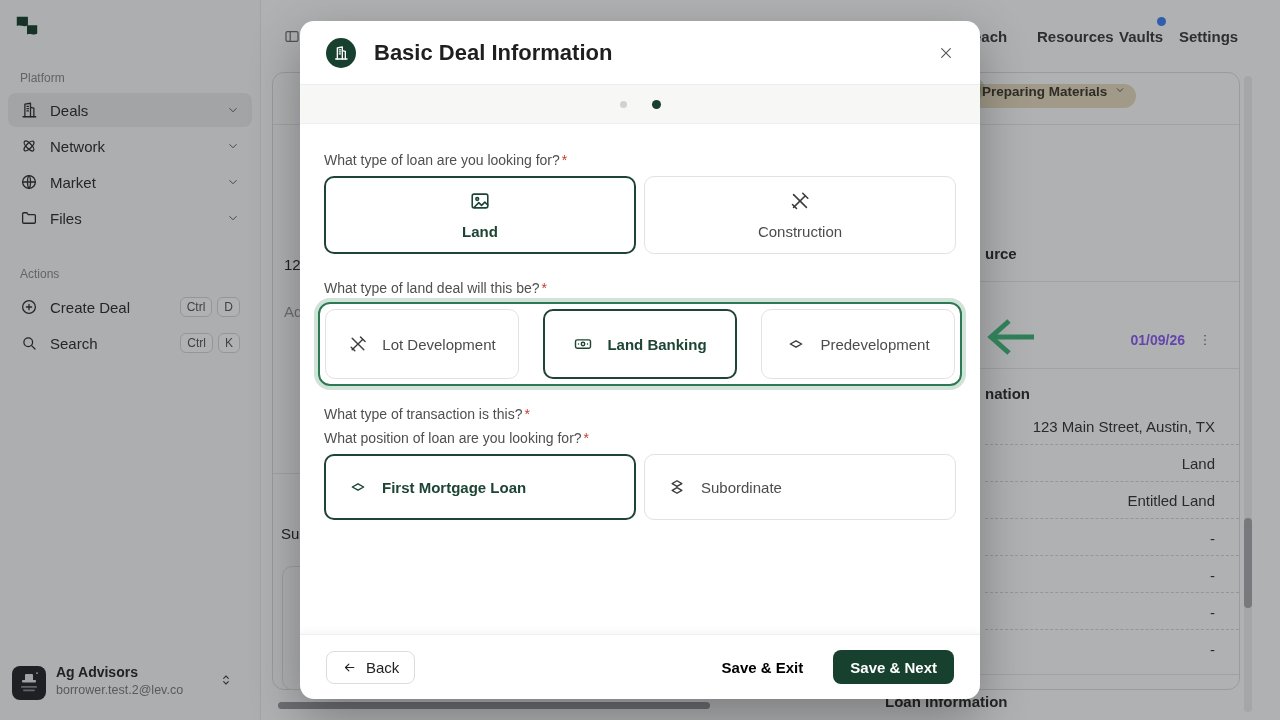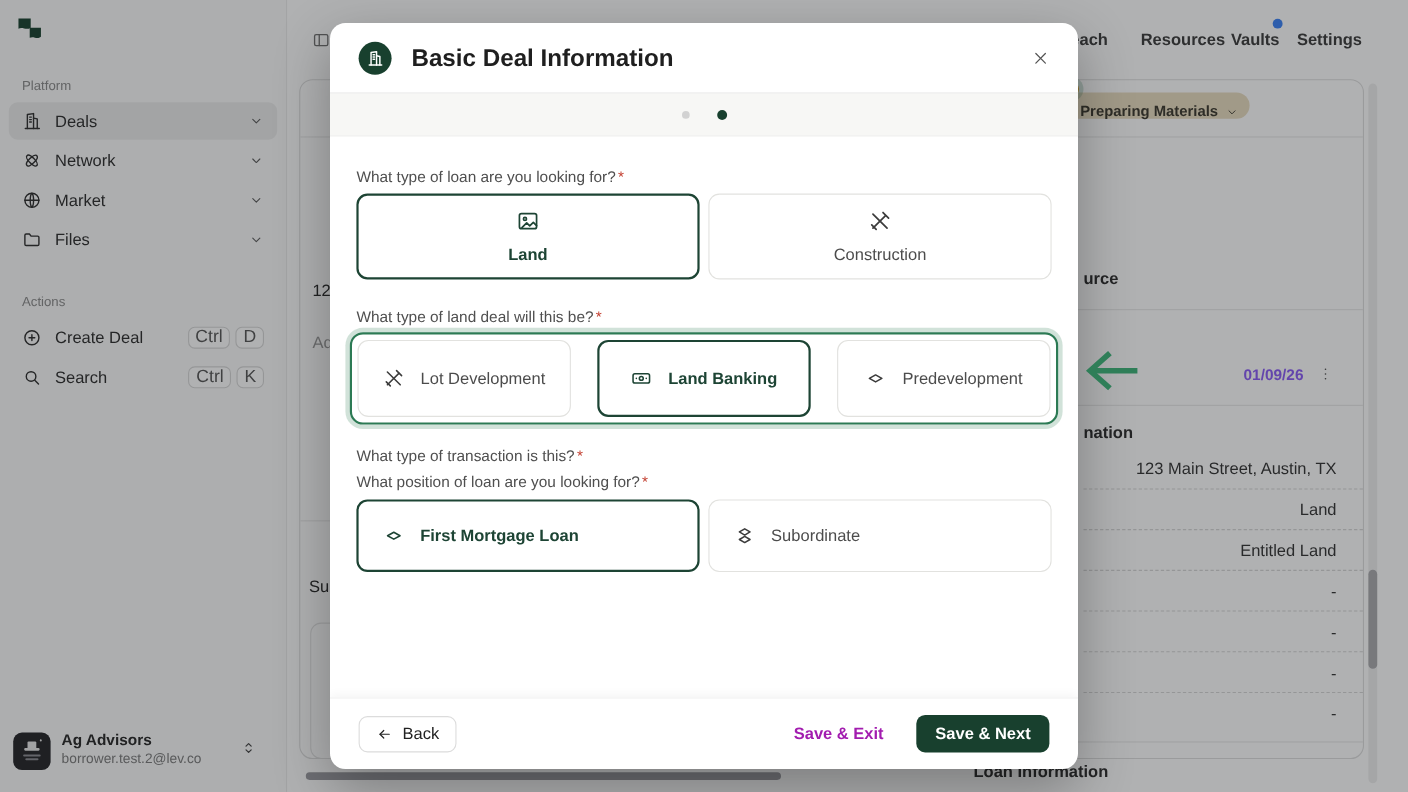--- a/index.html
+++ b/index.html
@@ -10,36 +10,36 @@
 
   
   .sidebar{position:absolute;left:0;top:0;width:260px;height:720px;background:#fafafa;border-right:1px solid #ebebeb;z-index:1;}
   .logo{position:absolute;left:14px;top:14px;width:26px;height:26px;}
   .side-label{position:absolute;left:20px;font-size:12px;color:#8a8a8a;}
   .side-row{position:absolute;left:8px;width:244px;height:34px;border-radius:8px;display:flex;align-items:center;gap:12px;padding:0 12px;box-sizing:border-box;color:#2c2c2c;font-size:15px;}
   .side-row.active{background:#ececec;}
   .side-row .chev{margin-left:auto;color:#5a5a5a;}
   .action-row{position:absolute;left:8px;width:244px;height:30px;display:flex;align-items:center;gap:12px;padding:0 12px;box-sizing:border-box;color:#2c2c2c;font-size:15px;}
   .kbd{margin-left:auto;display:flex;gap:5px;}
-  .kbd span{display:inline-block;border:1px solid #d7d7d7;background:#fff;border-radius:6px;font-size:16px;color:#555;padding:2px 6px;line-height:14px;}
+  .kbd span{display:inline-block;border:1px solid #d7d7d7;background:#fff;border-radius:6px;font-size:12px;color:#555;padding:2px 6px;line-height:14px;}
   .kbd span+span{margin-left:0;}
   .user{position:absolute;left:0;bottom:8px;width:260px;height:50px;}
   .avatar{position:absolute;left:12px;top:4px;width:34px;height:34px;border-radius:8px;background:#232327;}
   .user-name{position:absolute;left:56px;top:2px;font-size:14px;font-weight:700;color:#262626;}
   .user-email{position:absolute;left:56px;top:21px;font-size:12.5px;color:#7c7c7c;}
   .user .switch{position:absolute;right:26px;top:10px;color:#444;}
 
   
   .topnav-item{position:absolute;top:28px;font-size:15px;font-weight:600;color:#3a3a3a;z-index:1;}
   .nav-dot{position:absolute;left:1157px;top:17px;width:9px;height:9px;border-radius:50%;background:#3b82f6;z-index:1;}
   .panel-toggle{position:absolute;left:283px;top:28px;color:#6f6f6f;z-index:1;}
 
   
   .content-card{position:absolute;left:272px;top:72px;width:968px;height:618px;background:#fff;border:1px solid #dedede;border-radius:12px;z-index:1;box-sizing:border-box;}
-  .chip{position:absolute;left:694px;top:11px;height:24px;border-radius:13px;background:#e9dcc0;display:flex;align-items:flex-end;gap:7px;padding:0 10px 0 6px;font-size:13.5px;font-weight:600;color:#3a372c;}
+  .chip{position:absolute;left:694px;top:11px;height:24px;border-radius:13px;background:#e9dcc0;display:flex;align-items:flex-start;gap:7px;padding:0 10px 0 6px;font-size:13.5px;font-weight:600;color:#3a372c;}
   .chip .ring{width:13px;height:13px;border-radius:50%;border:2.5px solid #c9a13b;box-sizing:border-box;background:#f6efdc;}
   .frag-h{position:absolute;font-size:15px;font-weight:400;color:#262626;}
   .frag-g{position:absolute;font-size:15px;color:#9a9a9a;}
   .divider{position:absolute;background:#e8e8e8;height:1px;}
   .dashed{position:absolute;border-top:1px dashed #d6d6d6;height:0;}
   .rp-section{position:absolute;font-size:15px;font-weight:700;color:#2b2b2b;}
   .rp-value{position:absolute;right:24px;font-size:15px;color:#333;white-space:nowrap;}
   .rp-date{position:absolute;right:54px;font-size:14px;font-weight:700;color:#8b5cf6;}
   .kebab{position:absolute;right:26px;color:#444;}
   .sub-box{position:absolute;left:9px;top:493px;width:588px;height:122px;border:1px solid #e3e3e3;border-radius:10px;}
@@ -71,21 +71,21 @@
   .card.sel .ic{color:#1d4434;}
   .card.stack{height:78px;display:flex;flex-direction:column;align-items:center;justify-content:center;gap:11px;font-size:15px;}
   .card.hrow{height:70px;display:flex;align-items:center;gap:14px;padding-left:22px;font-size:15px;}
   .card.hrow.center{justify-content:center;padding-left:0;}
   .card.short{height:66px;}
   .ring{border:2.5px solid #2c7a54;border-radius:12px;padding:5px;box-shadow:0 0 0 4px rgba(44,122,84,.22);margin:-2px -6px 20px;}
   .ring .opt-row3{margin-bottom:0;}
   .m-footer{height:64px;flex:0 0 auto;display:flex;align-items:center;justify-content:space-between;padding:0 26px;border-top:1px solid #f0f0f0;box-shadow:0 -3px 8px rgba(0,0,0,.04);}
   .btn-back{height:33px;display:flex;align-items:center;gap:9px;padding:0 15px;border:1px solid #dcdcdc;border-radius:8px;background:#fff;font-size:15px;color:#222;cursor:pointer;}
   .footer-right{display:flex;align-items:center;gap:30px;}
-  .btn-text{font-size:15px;font-weight:600;color:#a21caf;cursor:pointer;}
+  .btn-text{font-size:15px;font-weight:600;color:#000000;cursor:pointer;}
   .btn-primary{height:34px;display:flex;align-items:center;padding:0 17px;border-radius:8px;background:#18402e;color:#fff;font-size:15px;font-weight:600;cursor:pointer;}
 
   
   .arrow{position:absolute;left:982px;top:314px;z-index:60;color:#2f7e58;}
 </style>
 </head>
 <body>
 
 <div class="stage">
 

